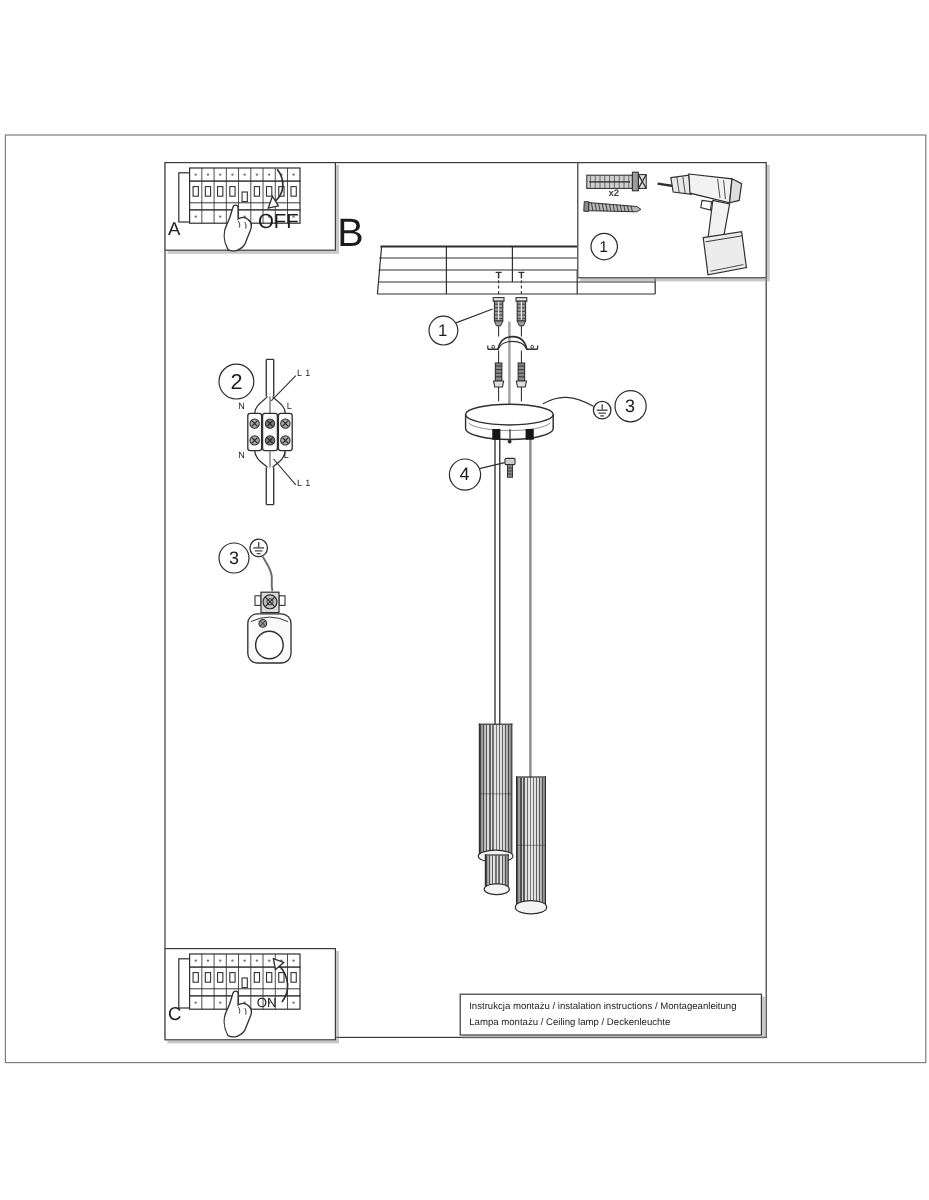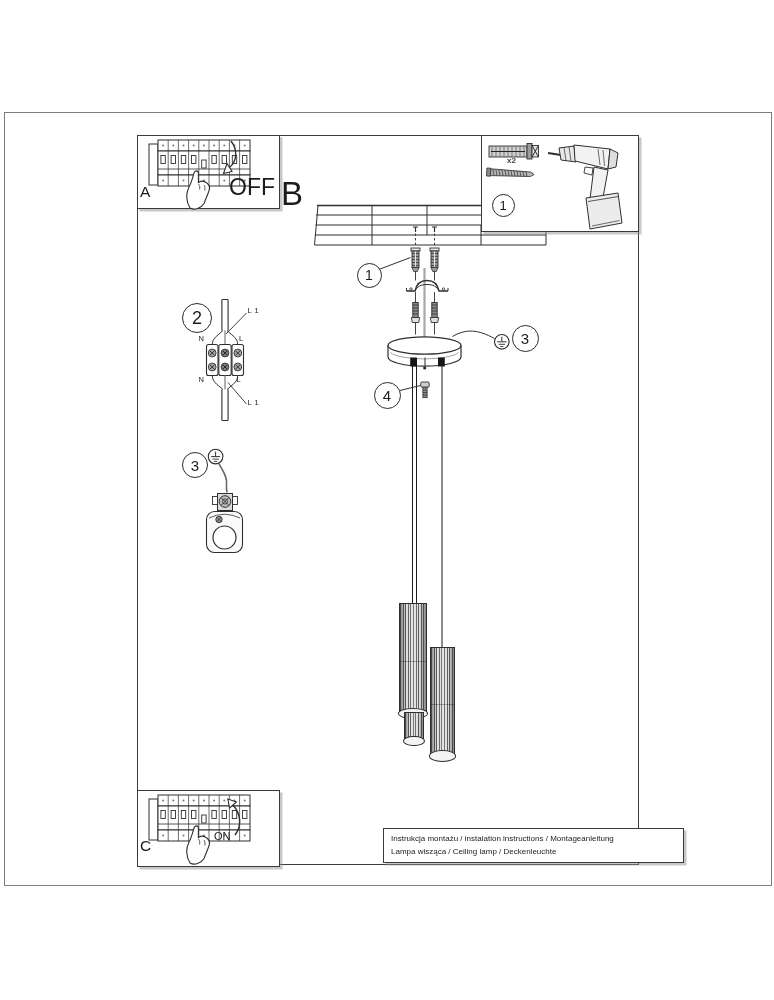--- a/index.html
+++ b/index.html
@@ -10,21 +10,21 @@
   .abs { position:absolute; }
   #outer-border { left:4px; top:112px; width:766px; height:772px; border:1px solid #7d7d7d; z-index:0; }
   #inner-frame  { left:137px; top:135px; width:500px; height:728px; border:1px solid #3a3a3a; z-index:1; }
   .panelbox {
     background:#fff; border:1px solid #3a3a3a; z-index:2;
     box-shadow:2.5px 2.5px 0 rgba(145,145,145,.5);
   }
   #box-a { left:137px; top:135px; width:141px; height:72px; }
   #box-parts { left:481px; top:135px; width:156px; height:95px; }
   #box-c { left:137px; top:790px; width:141px; height:75px; }
-  #footer-box { left:383px; top:828px; width:301px; height:35px; padding:4px 0 0 7px; box-sizing:border-box; }
+  #footer-box { left:383px; top:828px; width:252px; height:35px; padding:4px 0 0 7px; box-sizing:border-box; }
   .footline { font-size:8px; line-height:12.5px; white-space:nowrap; color:#222; }
   svg.layer { position:absolute; left:0; top:0; pointer-events:none; }
   #art-under { z-index:1; }
   #art { z-index:3; }
   .lbl { position:absolute; z-index:4; line-height:1; }
   .badge {
     position:absolute; z-index:4; border:1.2px solid #2b2b2b; border-radius:50%;
     background:#fff; display:flex; align-items:center; justify-content:center;
   }
   .lamp {
@@ -62,21 +62,21 @@
       <line x1="481" y1="225" x2="481" y2="245"></line>
       <line x1="546" y1="225" x2="546" y2="245"></line>
     </g>
   </svg>
 
   <div id="box-a" class="abs panelbox"></div>
   <div id="box-parts" class="abs panelbox"></div>
   <div id="box-c" class="abs panelbox"></div>
   <div id="footer-box" class="abs panelbox">
     <div class="footline">Instrukcja montażu / instalation instructions / Montageanleitung</div>
-    <div class="footline">Lampa wisząca / Ceiling lamp / Deckenleuchte</div>
+    <div class="footline">Lampa montażu / Ceiling lamp / Deckenleuchte</div>
   </div>
 
   <div class="cable2" style="left:412.2px; top:366px; height:237.5px;"></div>
   <div class="cable1" style="left:441px; top:366px; height:281.5px;"></div>
 
   <div class="lamp" style="left:399px; top:603px; width:28px; height:110px;">
     <div class="joint" style="top:57px;"></div>
   </div>
   <div class="rim" style="left:398px; top:707.5px; width:30px; height:11px;"></div>
   <div class="lamp" style="left:404px; top:712px; width:19.5px; height:27px;"></div>
@@ -390,21 +390,21 @@
         <path d="M209,518 Q224.5,510.5 240,518" stroke-width="0.8"></path>
         <circle cx="219" cy="519.5" r="3.2" fill="#9a9a9a" stroke-width="0.9"></circle>
         <line x1="216.8" y1="517.3" x2="221.2" y2="521.7" stroke-width="0.8"></line>
         <line x1="221.2" y1="517.3" x2="216.8" y2="521.7" stroke-width="0.8"></line>
         <circle cx="224.5" cy="537.5" r="11.5" fill="#fff" stroke-width="1.2"></circle>
       </g>
     </g>
   </svg>
 
   <div class="lbl" style="left:140px; top:184px; font-size:15.5px;">A</div>
-  <div class="lbl" style="left:229px; top:176px; font-size:23px;">OFF</div>
+  <div class="lbl" style="left:215px; top:176px; font-size:17px;">OFF</div>
   <div class="lbl" style="left:140px; top:838px; font-size:15.5px;">C</div>
   <div class="lbl" style="left:214px; top:831px; font-size:11px;">ON</div>
   <div class="lbl" style="left:281px; top:177px; font-size:33px;">B</div>
   <div class="lbl" style="left:507px; top:157px; font-size:8px; color:#444;font-weight:bold;">x2</div>
 
   <div class="lbl" style="left:198.5px; top:334.5px; font-size:7.5px;">N</div>
   <div class="lbl" style="left:239px; top:334.5px; font-size:7.5px;">L</div>
   <div class="lbl" style="left:198.5px; top:376px; font-size:7.5px;">N</div>
   <div class="lbl" style="left:236.5px; top:376px; font-size:7.5px;">L</div>
   <div class="lbl" style="left:247.5px; top:306.5px; font-size:7.5px; letter-spacing:0.5px;">L 1</div>

